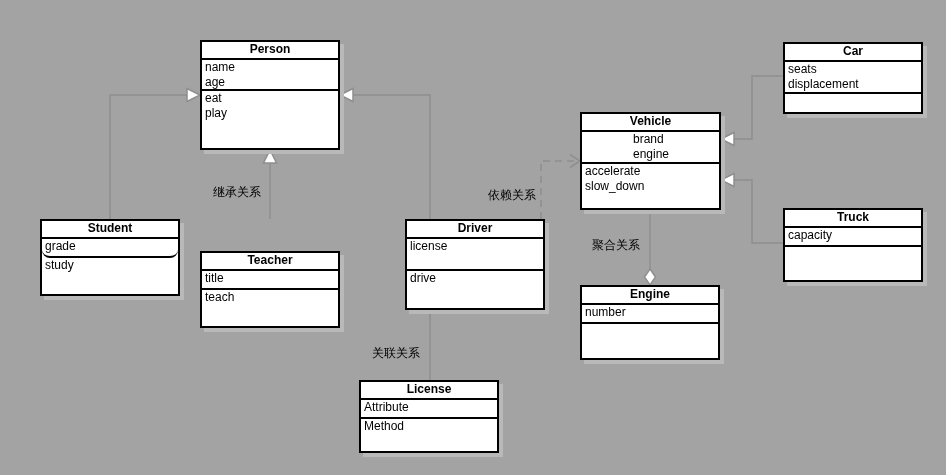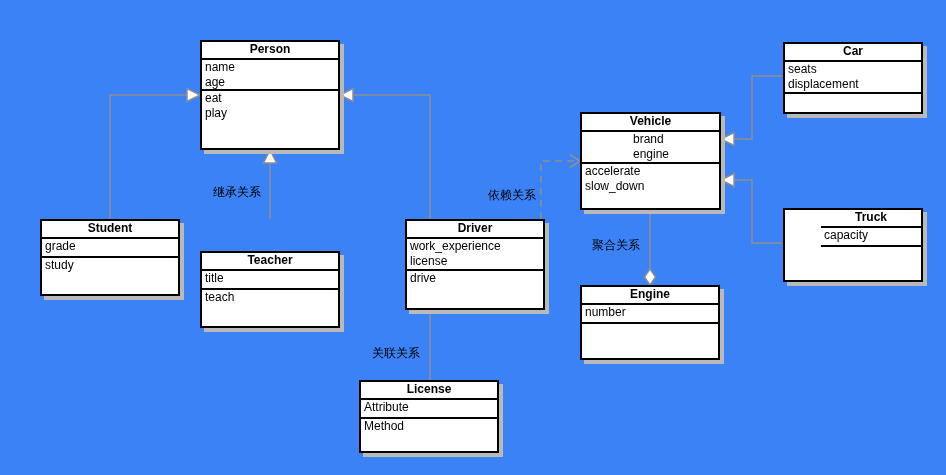--- a/index.html
+++ b/index.html
@@ -1,19 +1,19 @@
 <!DOCTYPE html>
 <html><head>
 <meta charset="utf-8">
 <style>
   html,body{margin:0;padding:0;background:#ffffff;}
   #canvas{
     position:relative;
     width:946px;height:475px;
-    background:#3b82f6;
+    background:#a3a3a3;
     font-family:"Liberation Sans", sans-serif;
     overflow:hidden;
   }
   #edges{position:absolute;left:0;top:0;width:946px;height:475px;}
   .edge{fill:none;stroke:#8f8f8f;stroke-width:1.5;}
   .edge-dashed{stroke-dasharray:7 5;}
   .arrow{fill:#ffffff;stroke:#8f8f8f;stroke-width:1.5;}
   .cls{
     position:absolute;
     box-sizing:border-box;
@@ -92,42 +92,41 @@
       <div class="mline">age</div>
     </div>
     <div class="cls-sec last">
       <div class="mline">eat</div>
       <div class="mline">play</div>
     </div>
   </div>
 
   <div class="cls" style="left:40px;top:219px;width:140px;height:77px;">
     <div class="cls-title">Student</div>
-    <div class="cls-sec" style="height:19px;">
+    <div class="cls-sec" style="height:19px;border-radius:8px;">
       <div class="mline">grade</div>
     </div>
     <div class="cls-sec last">
       <div class="mline">study</div>
     </div>
   </div>
 
   <div class="cls" style="left:200px;top:219px;width:140px;height:77px;margin-top:32px;">
     <div class="cls-title">Teacher</div>
     <div class="cls-sec" style="height:19px;">
       <div class="mline">title</div>
     </div>
     <div class="cls-sec last">
       <div class="mline">teach</div>
     </div>
   </div>
 
   <div class="cls" style="left:360px;top:219px;width:140px;height:91px;margin-left:45px;">
     <div class="cls-title">Driver</div>
     <div class="cls-sec" style="height:32px;">
-      <div class="mline">work_experience</div>
       <div class="mline">license</div>
     </div>
     <div class="cls-sec last">
       <div class="mline">drive</div>
     </div>
   </div>
 
   <div class="cls" style="left:359px;top:380px;width:140px;height:73px;">
     <div class="cls-title">License</div>
     <div class="cls-sec" style="height:19px;">
@@ -160,21 +159,21 @@
 
   <div class="cls" style="left:783px;top:42px;width:140px;height:72px;">
     <div class="cls-title">Car</div>
     <div class="cls-sec" style="height:32px;">
       <div class="mline">seats</div>
       <div class="mline">displacement</div>
     </div>
     <div class="cls-sec last"></div>
   </div>
 
-  <div class="cls" style="left:783px;top:208px;width:140px;height:74px;padding-left:36px;">
+  <div class="cls" style="left:783px;top:208px;width:140px;height:74px;">
     <div class="cls-title">Truck</div>
     <div class="cls-sec" style="height:19px;">
       <div class="mline">capacity</div>
     </div>
     <div class="cls-sec last"></div>
   </div>
 
   <span class="rel-label" style="left:213px;top:185px;">继承关系</span>
   <span class="rel-label" style="left:488px;top:188px;">依赖关系</span>
   <span class="rel-label" style="left:592px;top:238px;">聚合关系</span>

